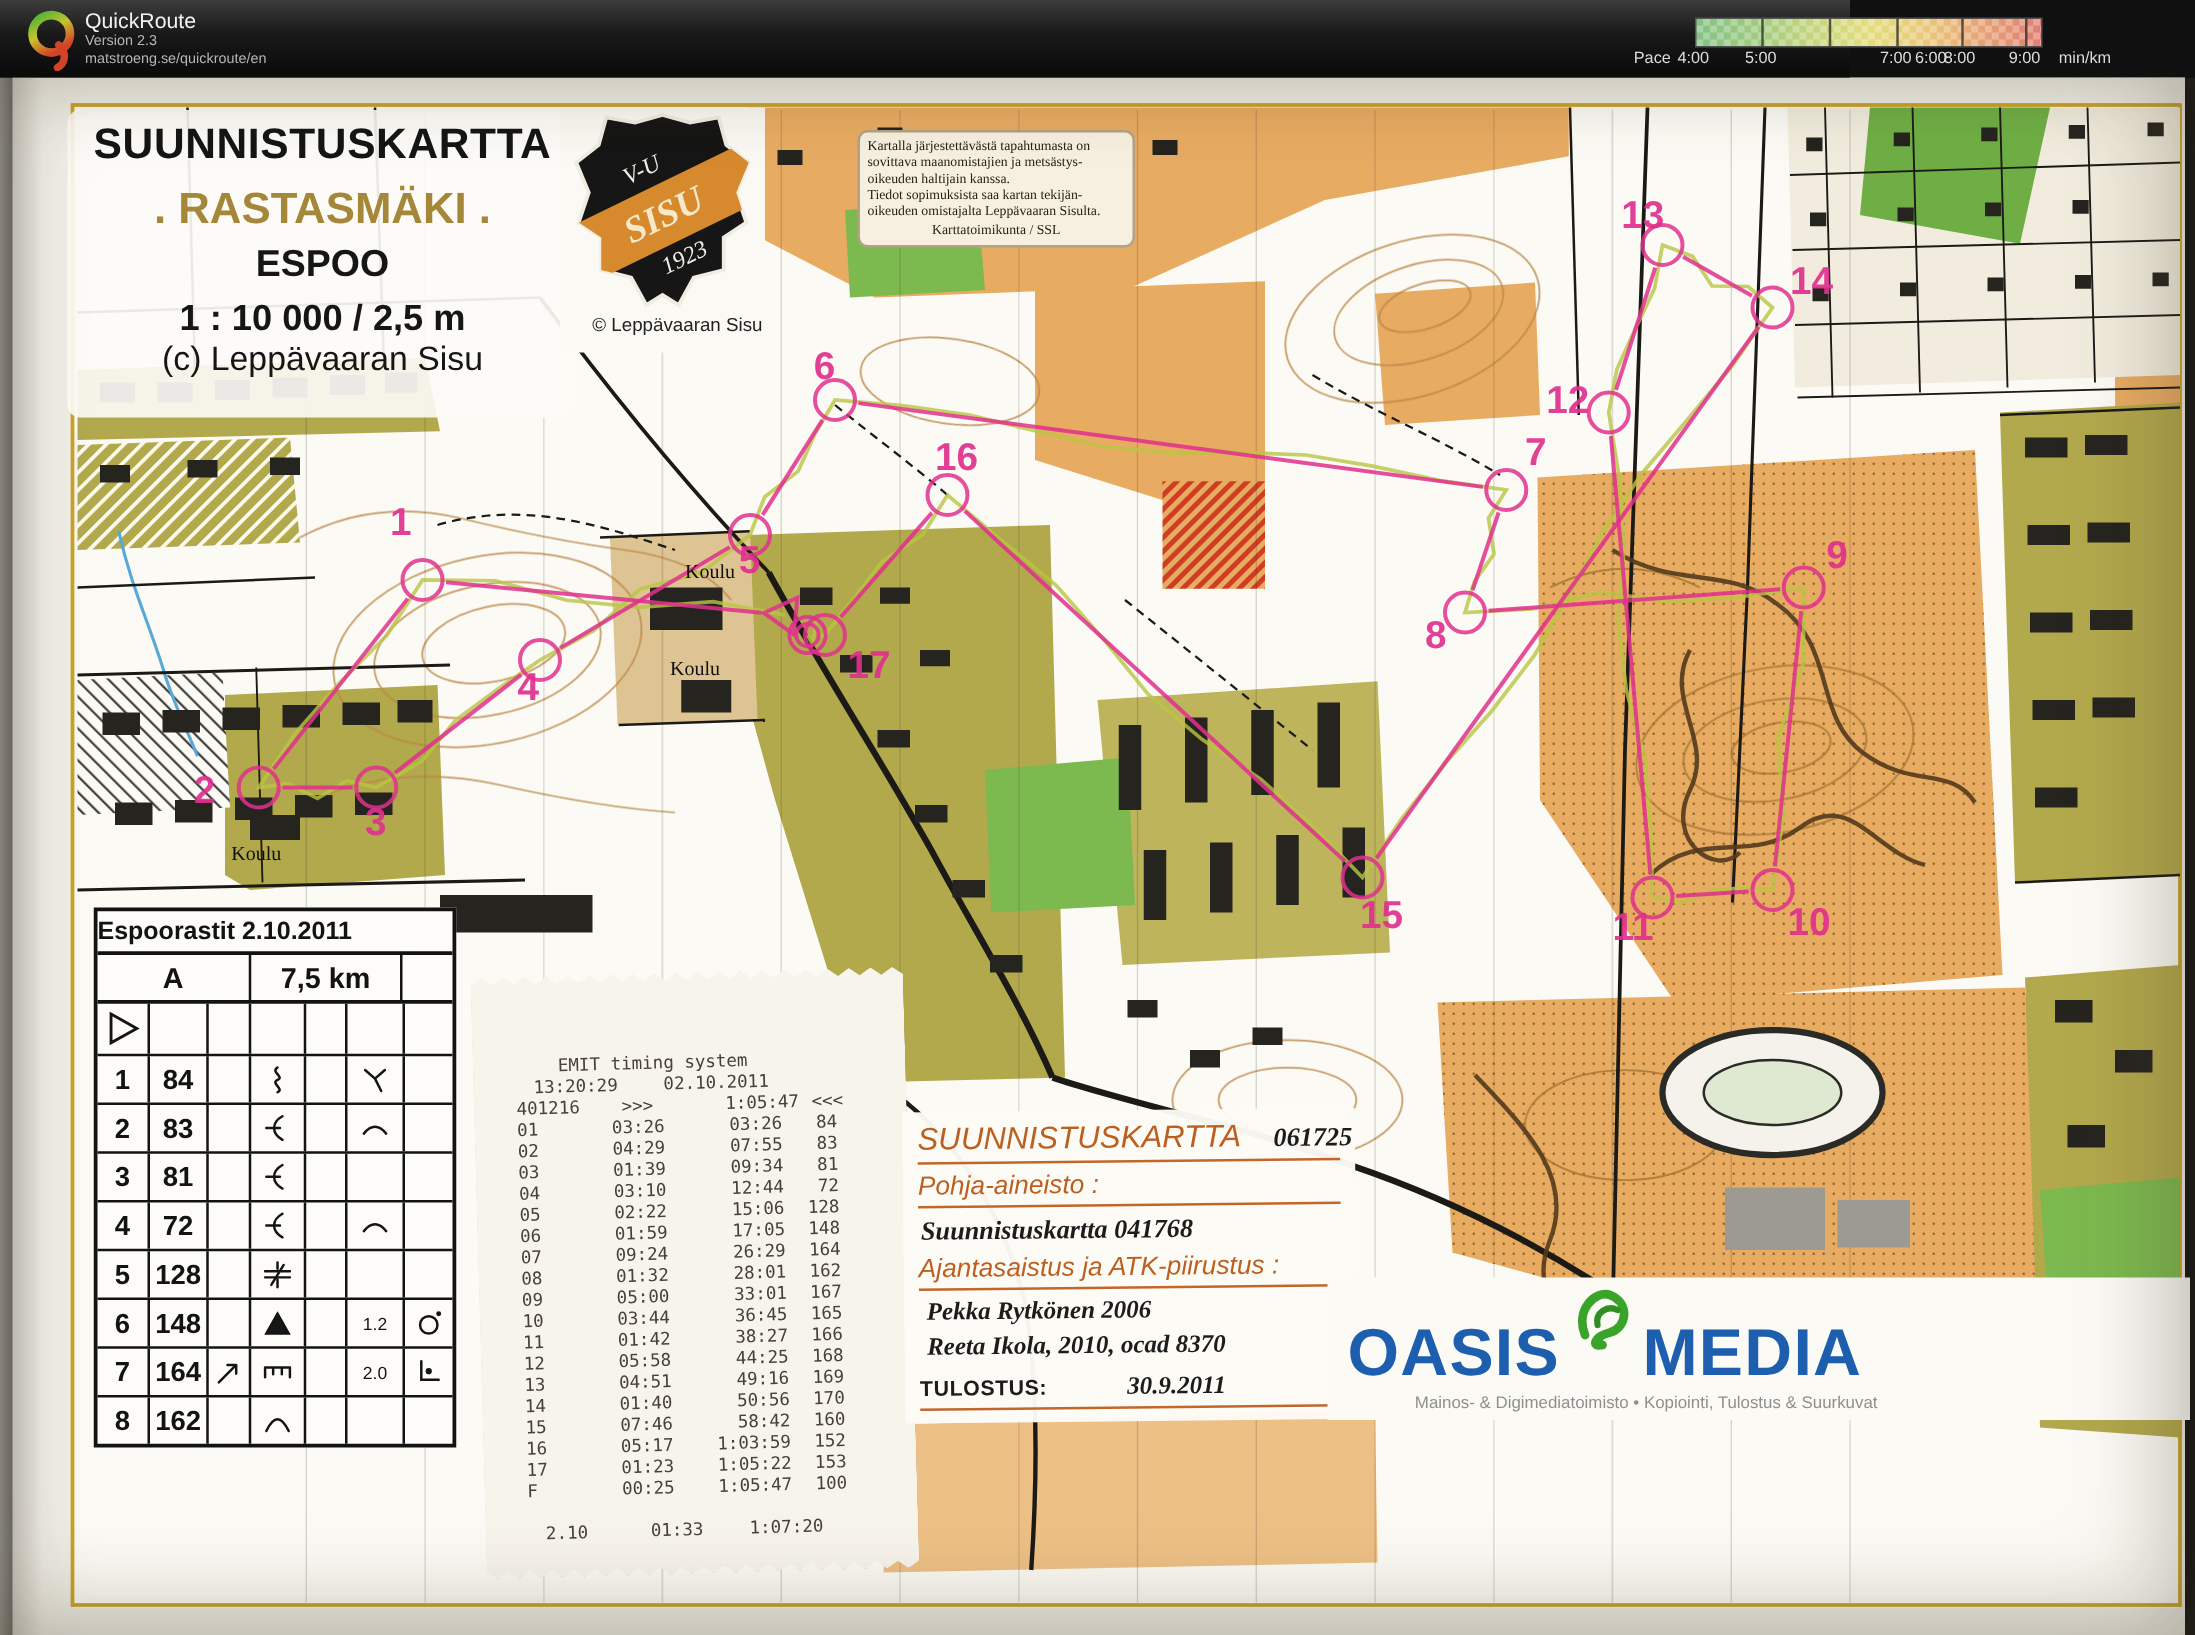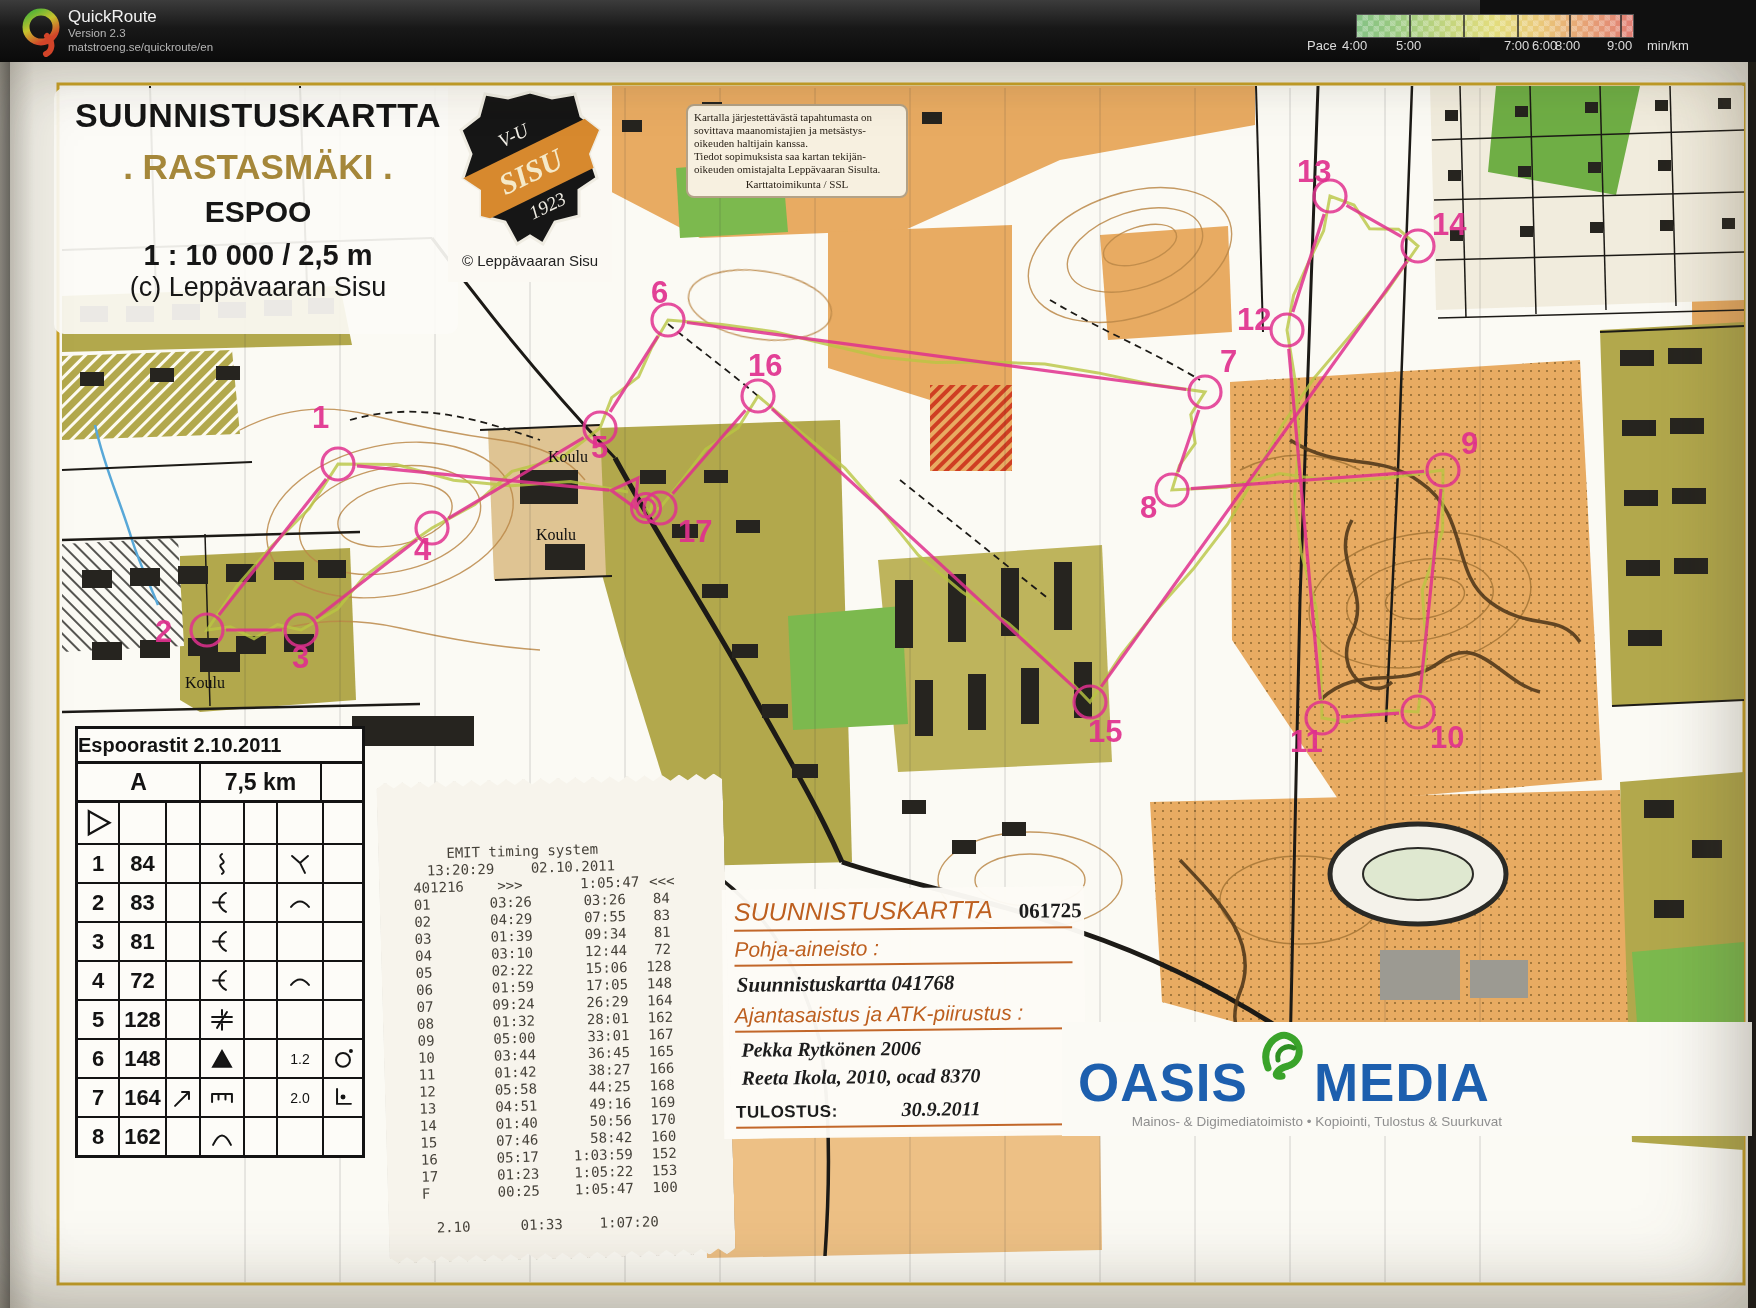--- a/index.html
+++ b/index.html
@@ -32,21 +32,21 @@
   .ovl{position:absolute;z-index:10;}
   .title-block{left:62px;top:96px;width:392px;text-align:center;color:#161616;}
   .tb-card{position:absolute;left:54px;top:88px;width:404px;height:246px;background:rgba(252,251,246,.92);
     border-radius:10px;z-index:9;}
   .tb1{font-size:34px;font-weight:bold;letter-spacing:.5px;}
   .tb2{font-size:35px;font-weight:bold;color:#a5873a;margin-top:12px;}
   .tb3{font-size:30px;font-weight:bold;margin-top:8px;}
   .tb4{font-size:29px;font-weight:bold;margin-top:10px;}
   .tb5{font-size:27px;}
   .badge-card{left:448px;top:86px;width:164px;height:196px;background:#fbf9f3;}
-  .badge-cap{position:absolute;left:2px;top:166px;width:160px;text-align:center;font-size:15px;color:#222;}
+  .badge-cap{position:absolute;left:2px;top:166px;width:160px;text-align:right;font-size:15px;color:#222;}
   .disclaimer{left:686px;top:104px;width:206px;background:#f7f0e0;border:2px solid #b3a287;border-radius:8px;
     padding:5px 6px;font-family:"Liberation Serif",serif;font-size:11px;line-height:13px;color:#2a2218;}
   .disclaimer .dl-last{text-align:center;margin-top:2px;}
   
   .cd-card{left:75px;top:726px;width:284px;background:#fdfcf8;border:3px solid #131313;color:#131313;}
   .cd-title{height:32px;line-height:32px;text-align:left;font-size:20px;font-weight:bold;border-bottom:3px solid #131313;}
   .cd-head{display:grid;grid-template-columns:121px 121px 42px;height:36px;border-bottom:3px solid #131313;}
   .cd-head div{display:flex;align-items:center;justify-content:center;font-size:23px;font-weight:bold;border-left:2px solid #131313;}
   .cd-head div:first-child{border-left:none;}
   .cd-row{display:grid;grid-template-columns:40px 47px 34px 44px 33px 46px 40px;height:37px;border-bottom:2px solid #131313;}
@@ -70,21 +70,21 @@
   .r-sum{display:flex;margin-top:17px;}
   .r-sum span{display:inline-block;}
   .rs1{width:62px;padding-left:14px;} .rs2{width:64px;text-align:right;} .rs3{width:96px;text-align:right;}
   
   .info-box{left:723px;top:888px;width:338px;background:rgba(253,251,246,.97);padding:8px 12px 10px 12px;
     transform:rotate(-0.6deg);color:#1c1c1c;}
   .ib-orange{color:#bd5f1f;font-style:italic;}
   .ib-rule{height:2px;background:#c2672a;margin:3px 0 6px 0;}
   .ib-title-row{display:flex;align-items:baseline;}
   .ib-title{font-size:25px;}
-  .ib-serial{margin-left:26px;font-family:"Liberation Serif",serif;font-weight:bold;font-size:21px;}
+  .ib-serial{margin-left:26px;font-family:"Liberation Serif",serif;font-weight:bold;font-style:italic;font-size:21px;}
   .ib-lab{font-size:21px;margin-top:4px;}
   .ib-val{font-family:"Liberation Serif",serif;font-weight:bold;font-style:italic;font-size:21px;margin:4px 0 6px 2px;}
   .ib-auth{font-family:"Liberation Serif",serif;font-weight:bold;font-style:italic;font-size:20px;margin:5px 0 0 6px;}
   .ib-print{display:flex;align-items:baseline;margin-top:10px;}
   .ib-print-lab{font-size:17px;font-weight:bold;letter-spacing:.5px;}
   .ib-print-val{margin-left:64px;font-family:"Liberation Serif",serif;font-weight:bold;font-style:italic;font-size:20px;}
   .ib-rule2{height:2px;background:#c2672a;margin-top:4px;}
   
   .oasis{left:1062px;top:1022px;width:690px;height:114px;background:#fbfaf5;}
   .oa-row{position:absolute;left:16px;top:30px;white-space:nowrap;}

